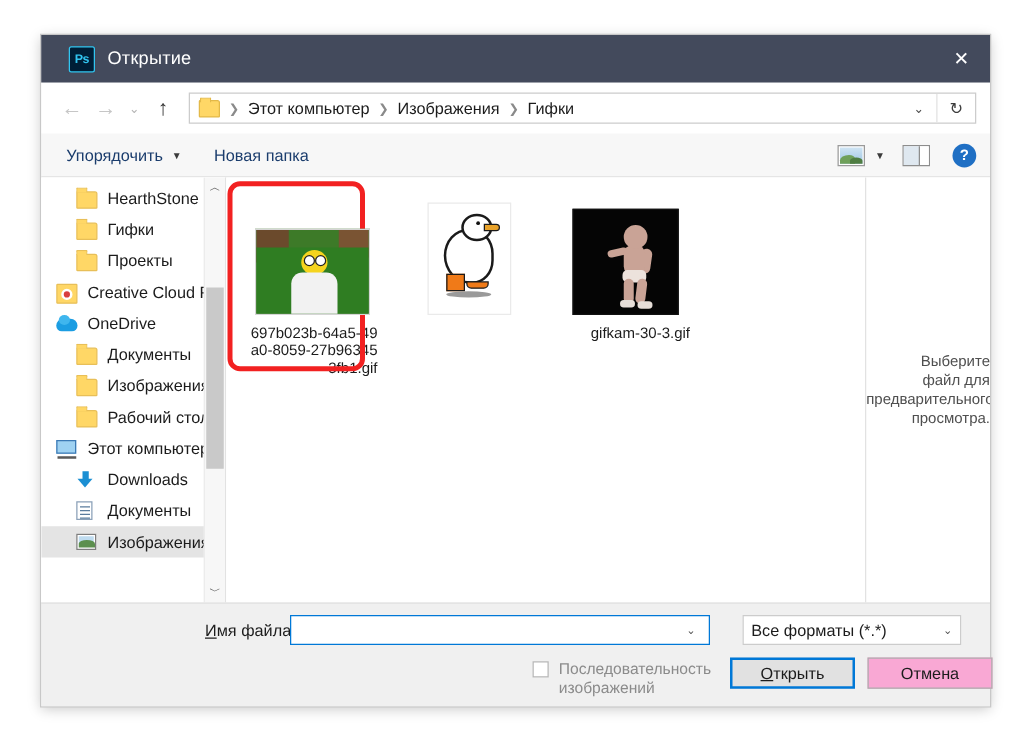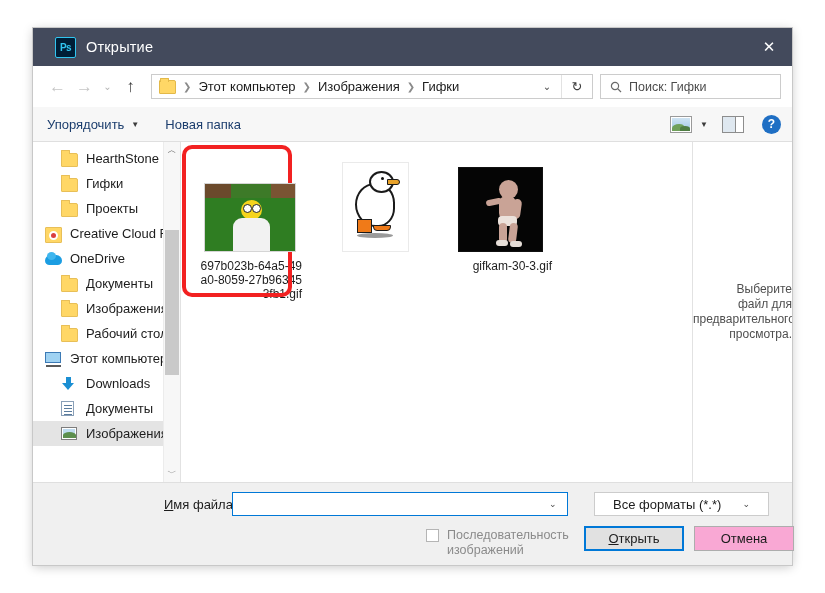--- a/index.html
+++ b/index.html
@@ -76,21 +76,21 @@
   .searchbox{
     width:181px;height:25px;border:1px solid #cccccc;background:#ffffff;
     display:flex;align-items:center;margin-left:7px;box-sizing:border-box;flex:none;
   }
   .search-ico{margin:0 7px 0 9px;color:#6a6a6a;font-size:12px;display:flex;}
   .search-ph{font-size:12.5px;color:#4c4c4c;}
 
   
   .cmdbar{
     height:35px;background:#f7f7f7;border-bottom:1px solid #dfdfdf;
-    display:flex;align-items:center;padding:0 0 0 14px;box-sizing:border-box;
+    display:flex;align-items:center;padding:0 0 0 20px;box-sizing:border-box;
   }
   .cmd-item{font-size:13px;color:#1b3d6d;margin-right:26px;display:flex;align-items:center;}
   .cmd-caret{font-size:8px;margin-left:7px;color:#3b3b3b;}
   .cmd-right{margin-left:auto;display:flex;align-items:center;padding-right:11px;}
   .view-ico{
     width:22px;height:17px;border:1px solid #9a9a9a;background:#ffffff;
     position:relative;overflow:hidden;box-sizing:border-box;
   }
   .view-ico i{position:absolute;display:block;}
   .view-ico .sky{left:1px;top:1px;right:1px;bottom:1px;background:linear-gradient(#cfe4f3,#9fc6e4);}
@@ -251,21 +251,21 @@
     border:1px solid #0078d7;background:#ffffff;box-sizing:border-box;
     font-family:"Liberation Sans", sans-serif;font-size:13px;color:#1c1c1c;
     padding:0 22px 0 5px;outline:none;
   }
   .fname-chev{
     position:absolute;left:516px;top:16px;font-size:9px;color:#4a4a4a;
   }
   .type-select{
     position:absolute;left:561px;top:9px;width:175px;height:24px;
     border:1px solid #cccccc;background:#ffffff;box-sizing:border-box;
-    display:flex;align-items:center;padding:0 18px;
+    display:flex;align-items:center;padding:0 6px;
   }
   .type-select .tx{font-size:13px;color:#1c1c1c;}
   .type-select .cv{margin-left:auto;font-size:9px;color:#4a4a4a;}
 
   .chkrow{position:absolute;left:393px;top:45px;display:flex;}
   .chkbox{
     width:13px;height:13px;border:1px solid #b5b5b5;background:#ffffff;
     box-sizing:border-box;margin-top:1px;flex:none;
   }
   .chklabel{
@@ -304,29 +304,20 @@
         <div class="crumb-sep">❯</div>
         <div class="crumb">Этот компьютер</div>
         <div class="crumb-sep">❯</div>
         <div class="crumb">Изображения</div>
         <div class="crumb-sep">❯</div>
         <div class="crumb">Гифки</div>
         <div class="addr-chev">⌄</div>
         <div class="addr-refresh">↻</div>
       </div>
 
-      <div class="searchbox">
-        <div class="search-ico">
-          <svg width="12" height="12" viewBox="0 0 12 12">
-              <circle cx="5" cy="5" r="3.6" fill="none" stroke="#6a6a6a" stroke-width="1.2"></circle>
-              <line x1="7.6" y1="7.6" x2="11" y2="11" stroke="#6a6a6a" stroke-width="1.2"></line>
-            </svg>
-        </div>
-        <div class="search-ph">Поиск: Гифки</div>
-      </div>
     </div>
 
     <div class="cmdbar">
       <div class="cmd-item">
         <span>Упорядочить</span>
         <span class="cmd-caret">▼</span>
       </div>
       <div class="cmd-item">Новая папка</div>
       <div class="cmd-right">
         <div class="view-ico">

